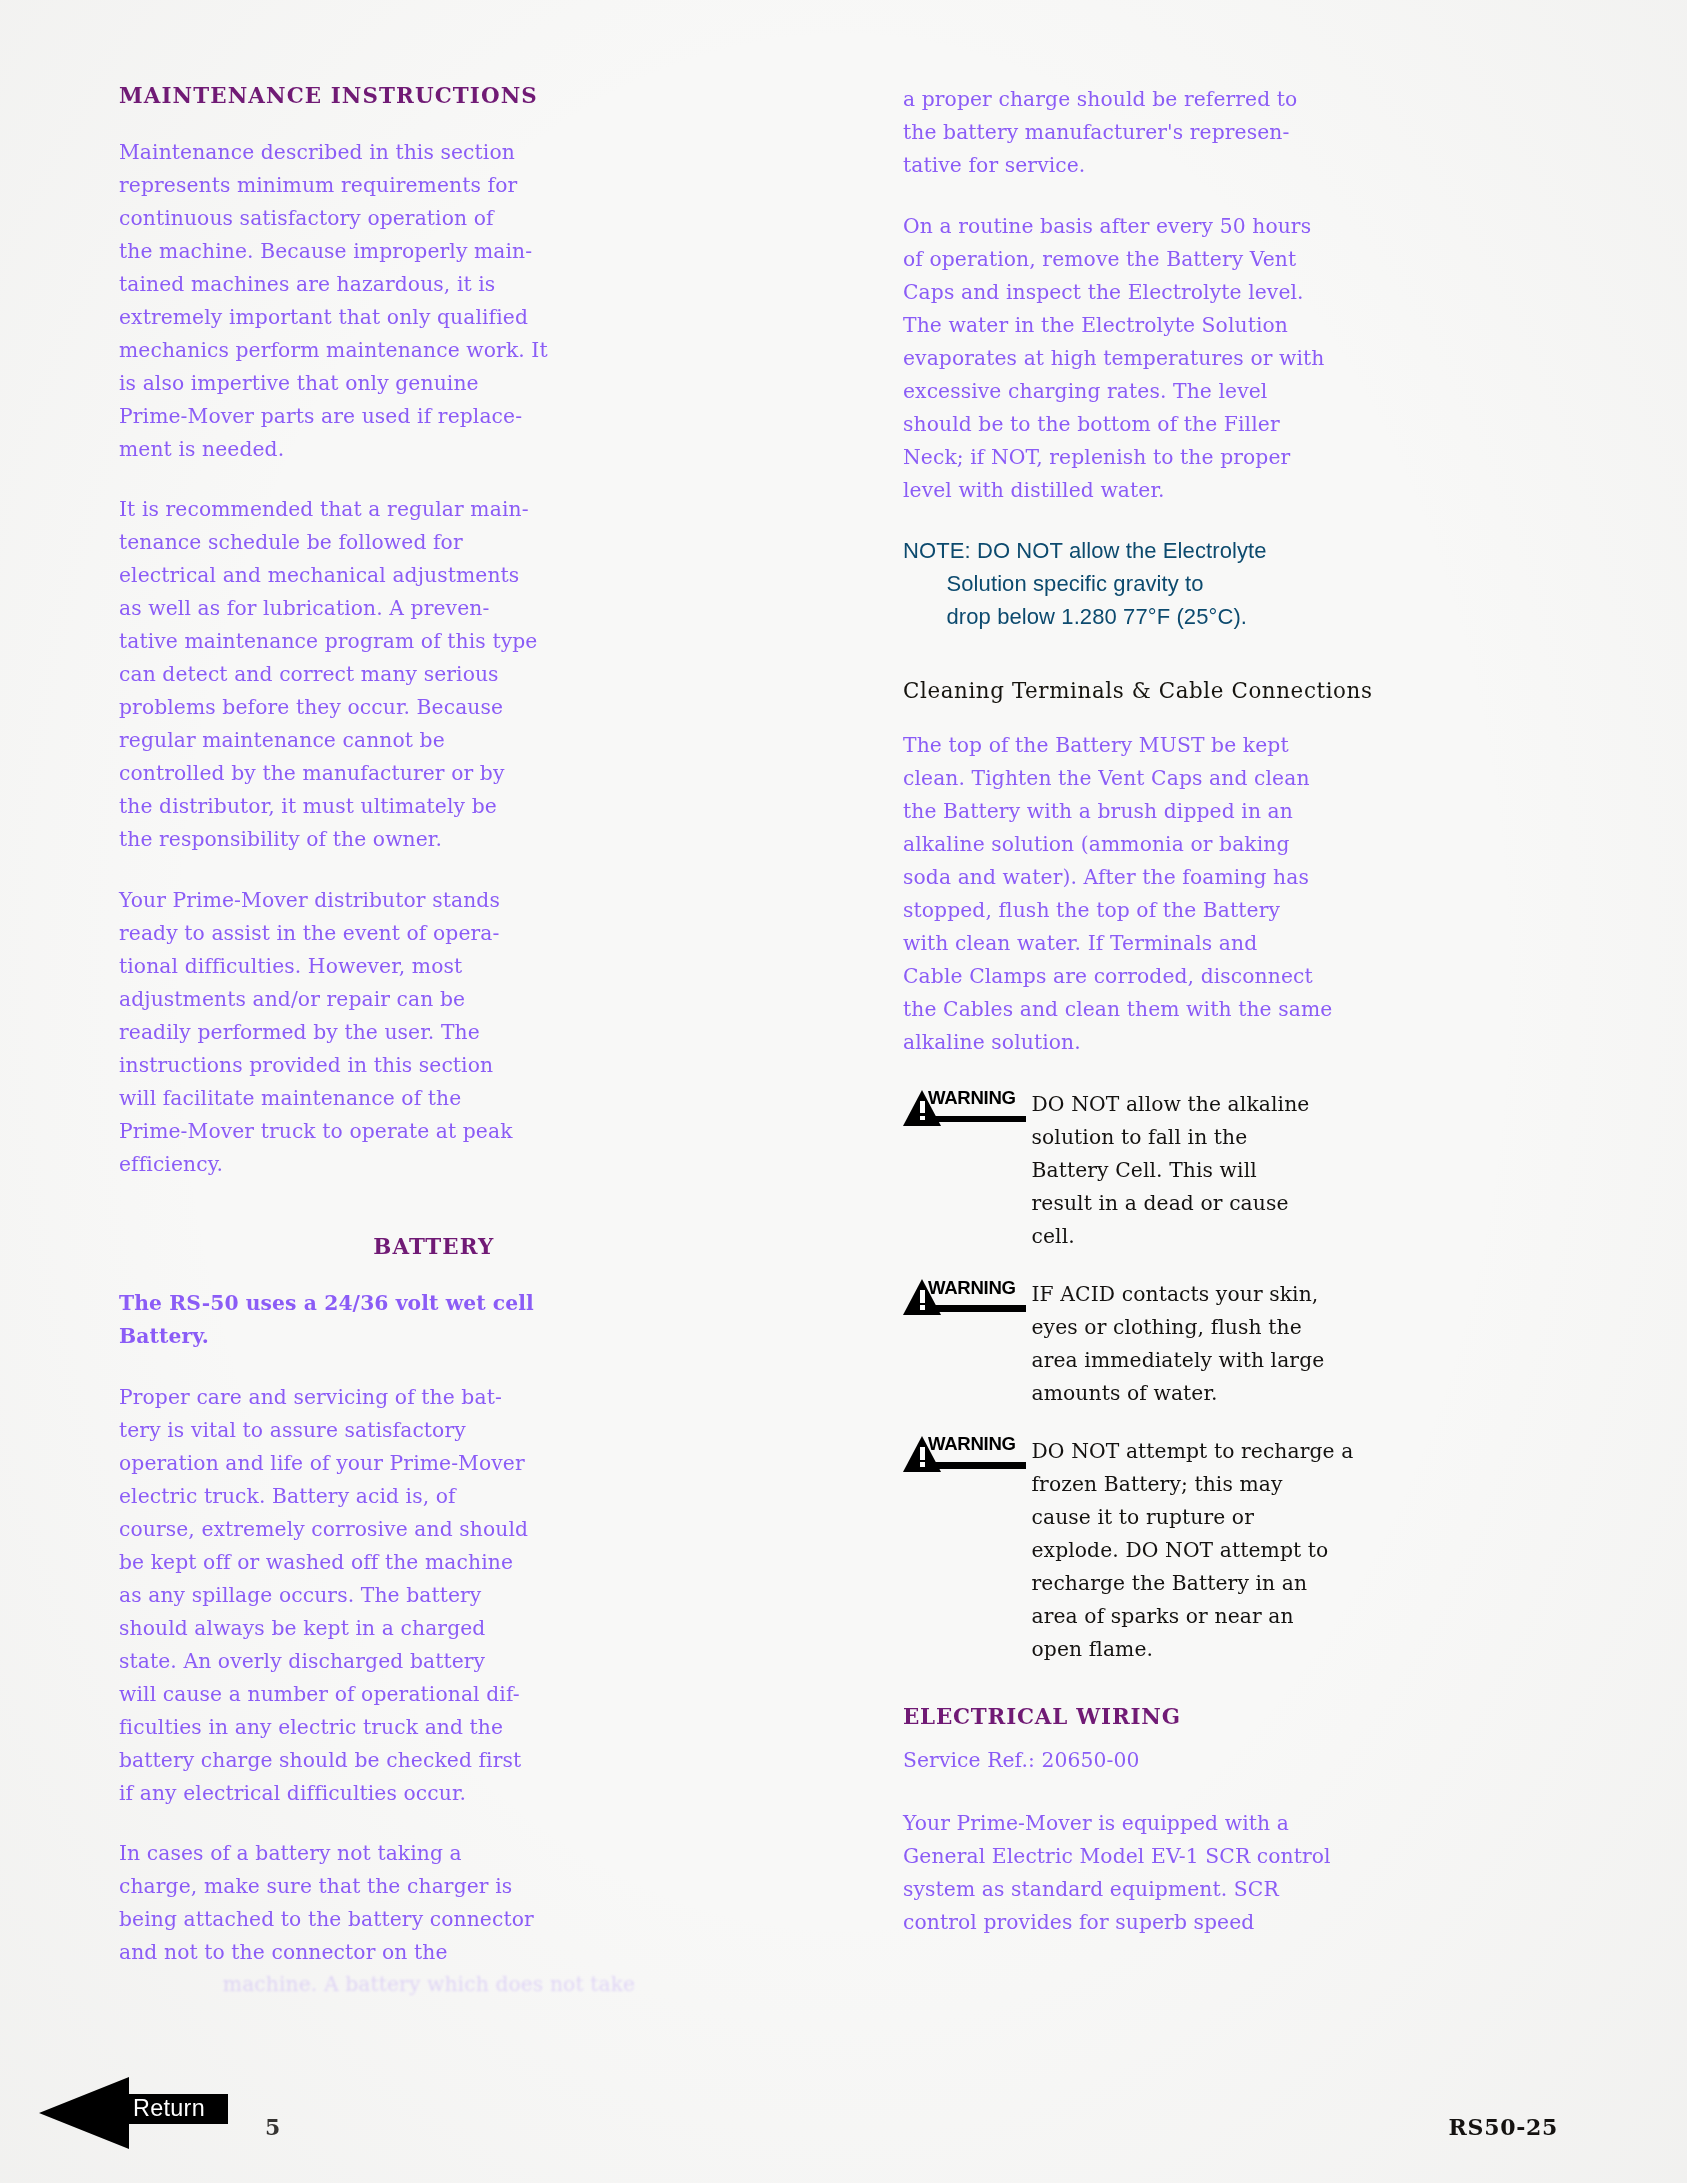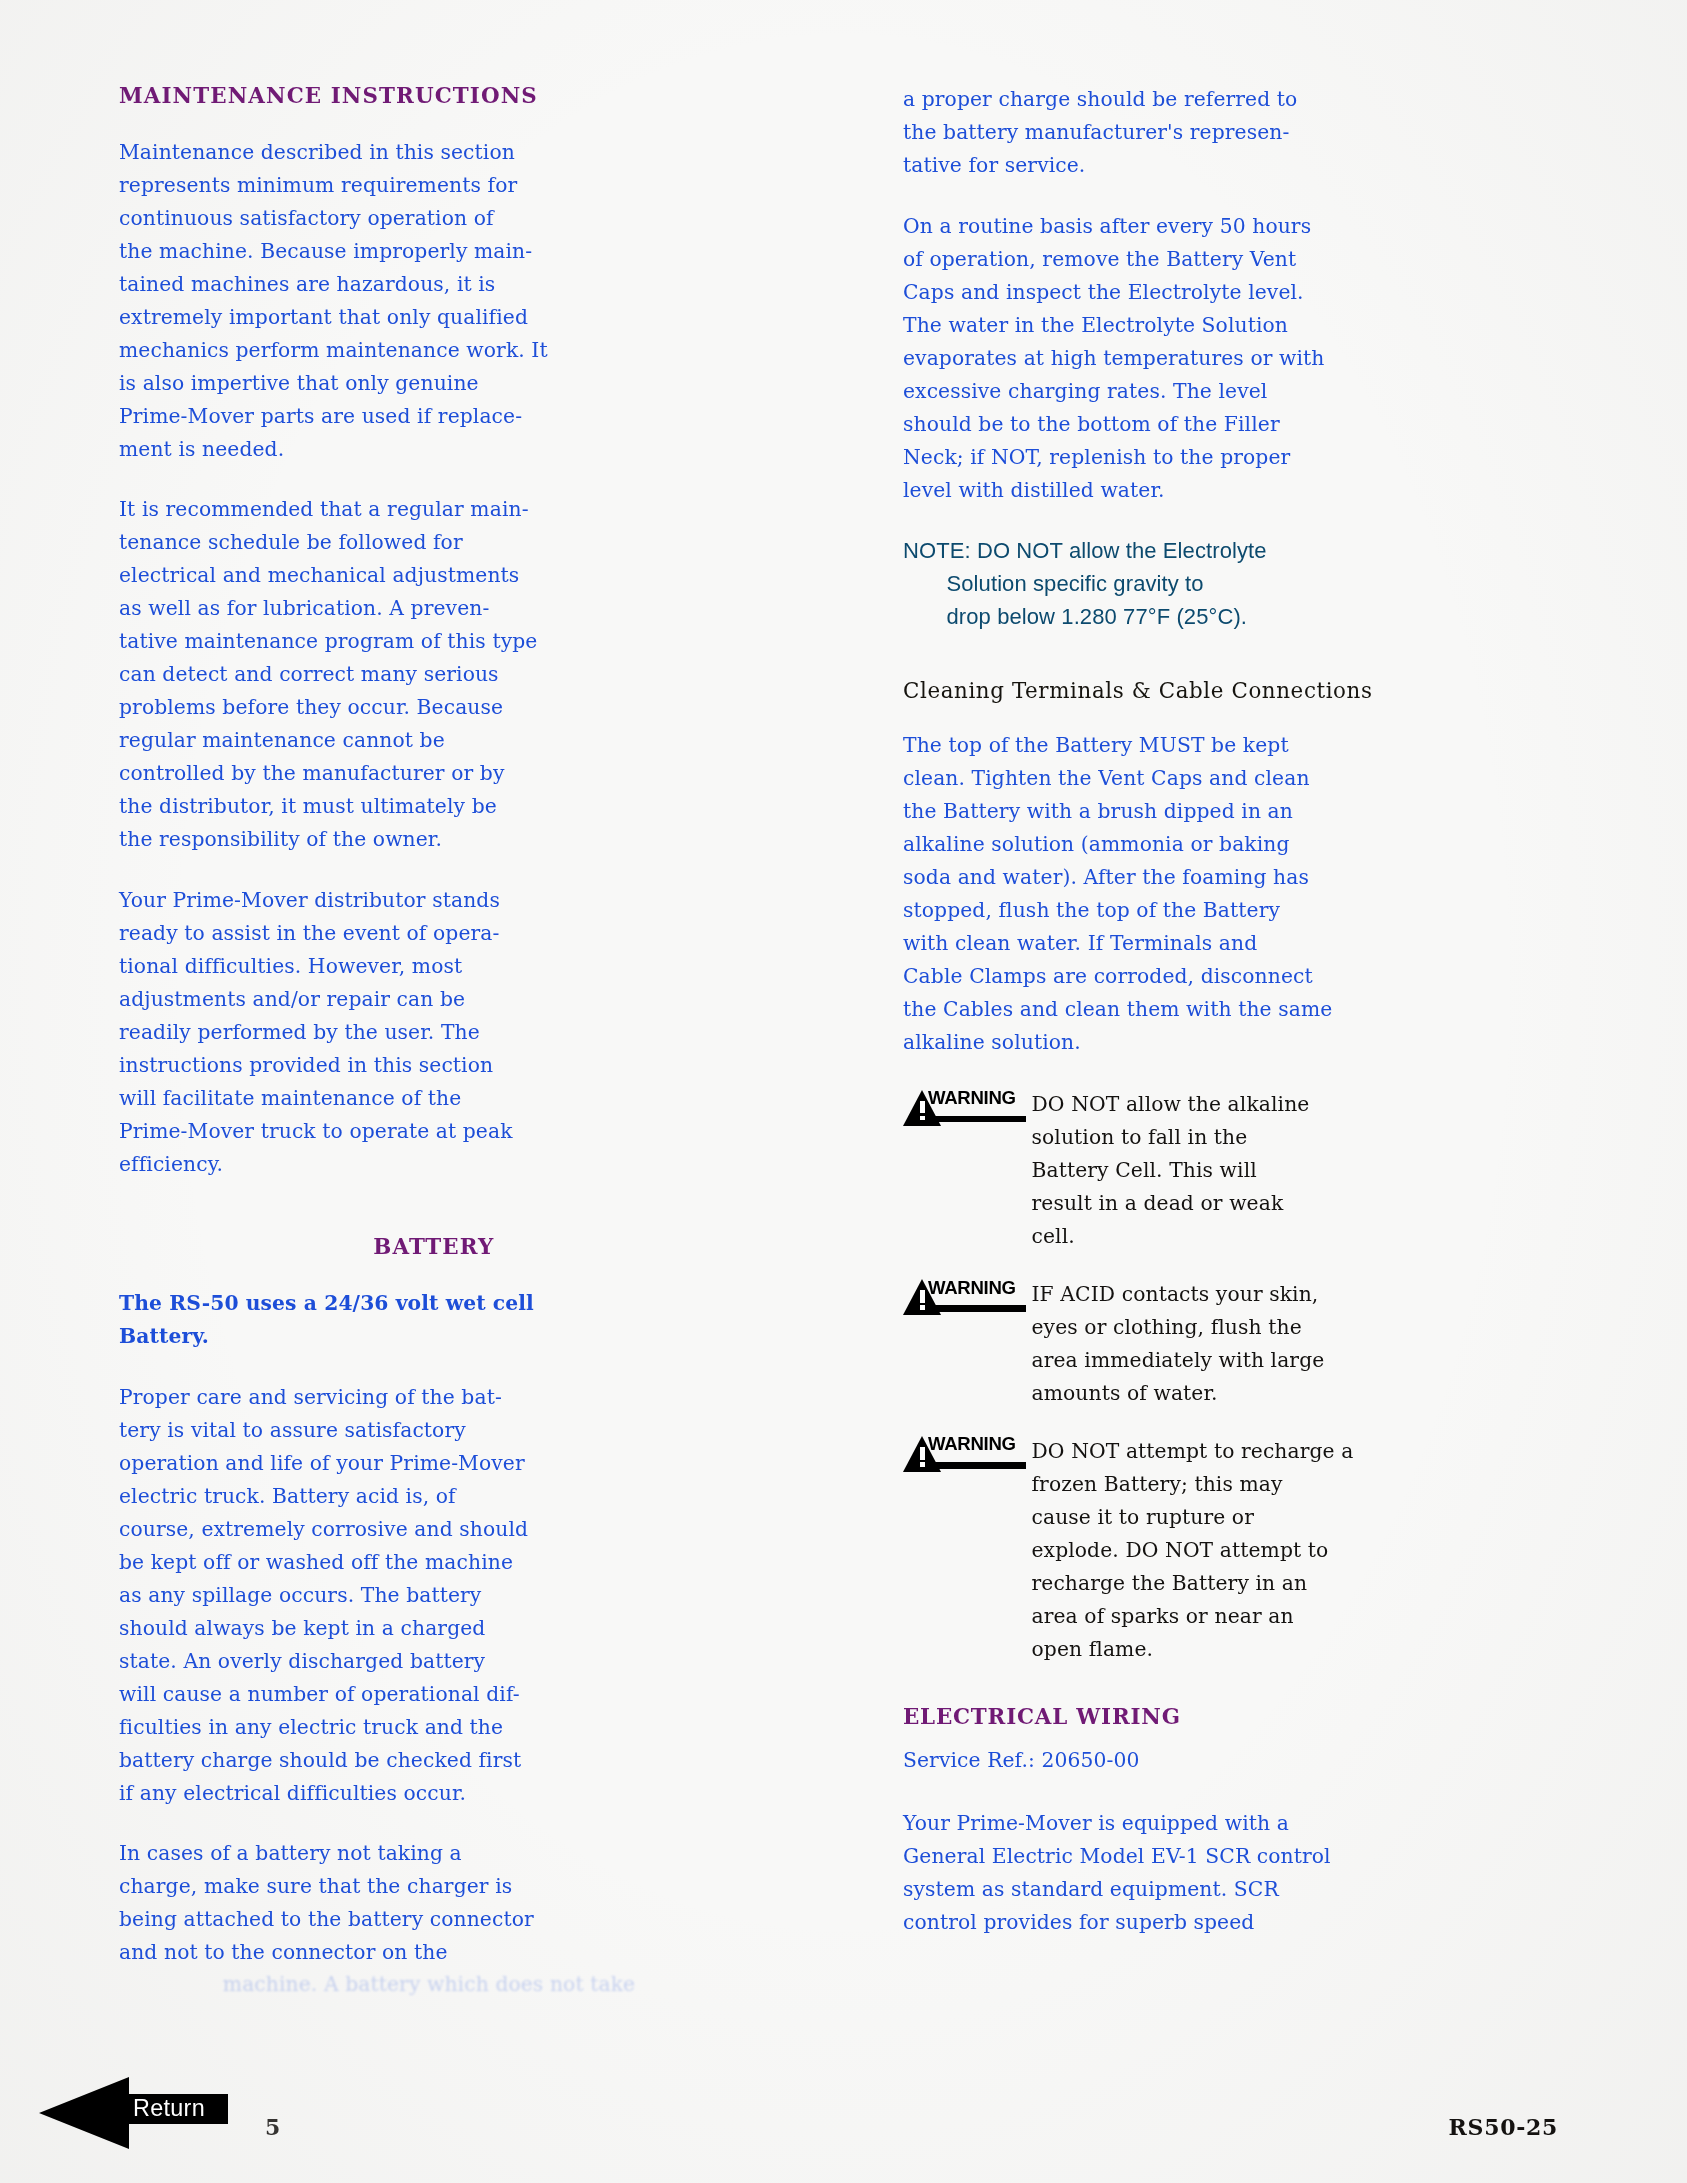--- a/index.html
+++ b/index.html
@@ -60,21 +60,21 @@
     font-weight: 400;
     letter-spacing: 0.6px;
     color: #16140f;
     margin: 0 0 26px 0;
     white-space: pre;
   }
   .para {
     font-family: "DejaVu Serif", serif;
     font-size: 20.3px;
     line-height: 33px;
-    color: #1d4ed8;
+    color: #8b5cf6;
     margin: 0 0 27.6px 0;
     letter-spacing: 0.1px;
     white-space: pre-line;
   }
   .para.b { font-weight: 700; }
   .para.tight { margin-bottom: 25px; }
 
   .note {
     font-family: Liberation Sans, sans-serif;
     font-size: 22px;
@@ -319,21 +319,21 @@
         <div class="warn-mark">
           <div class="warn-tri"></div>
           <div class="warn-bang"></div>
           <div class="warn-bang2"></div>
           <div class="warn-word">WARNING</div>
           <div class="warn-rule"></div>
         </div>
         <div class="warn-body">DO NOT allow the alkaline
 solution to fall in the
 Battery Cell. This will
-result in a dead or weak
+result in a dead or cause
 cell.</div>
       </div>
 
       <div class="warning">
         <div class="warn-mark">
           <div class="warn-tri"></div>
           <div class="warn-bang"></div>
           <div class="warn-bang2"></div>
           <div class="warn-word">WARNING</div>
           <div class="warn-rule"></div>

